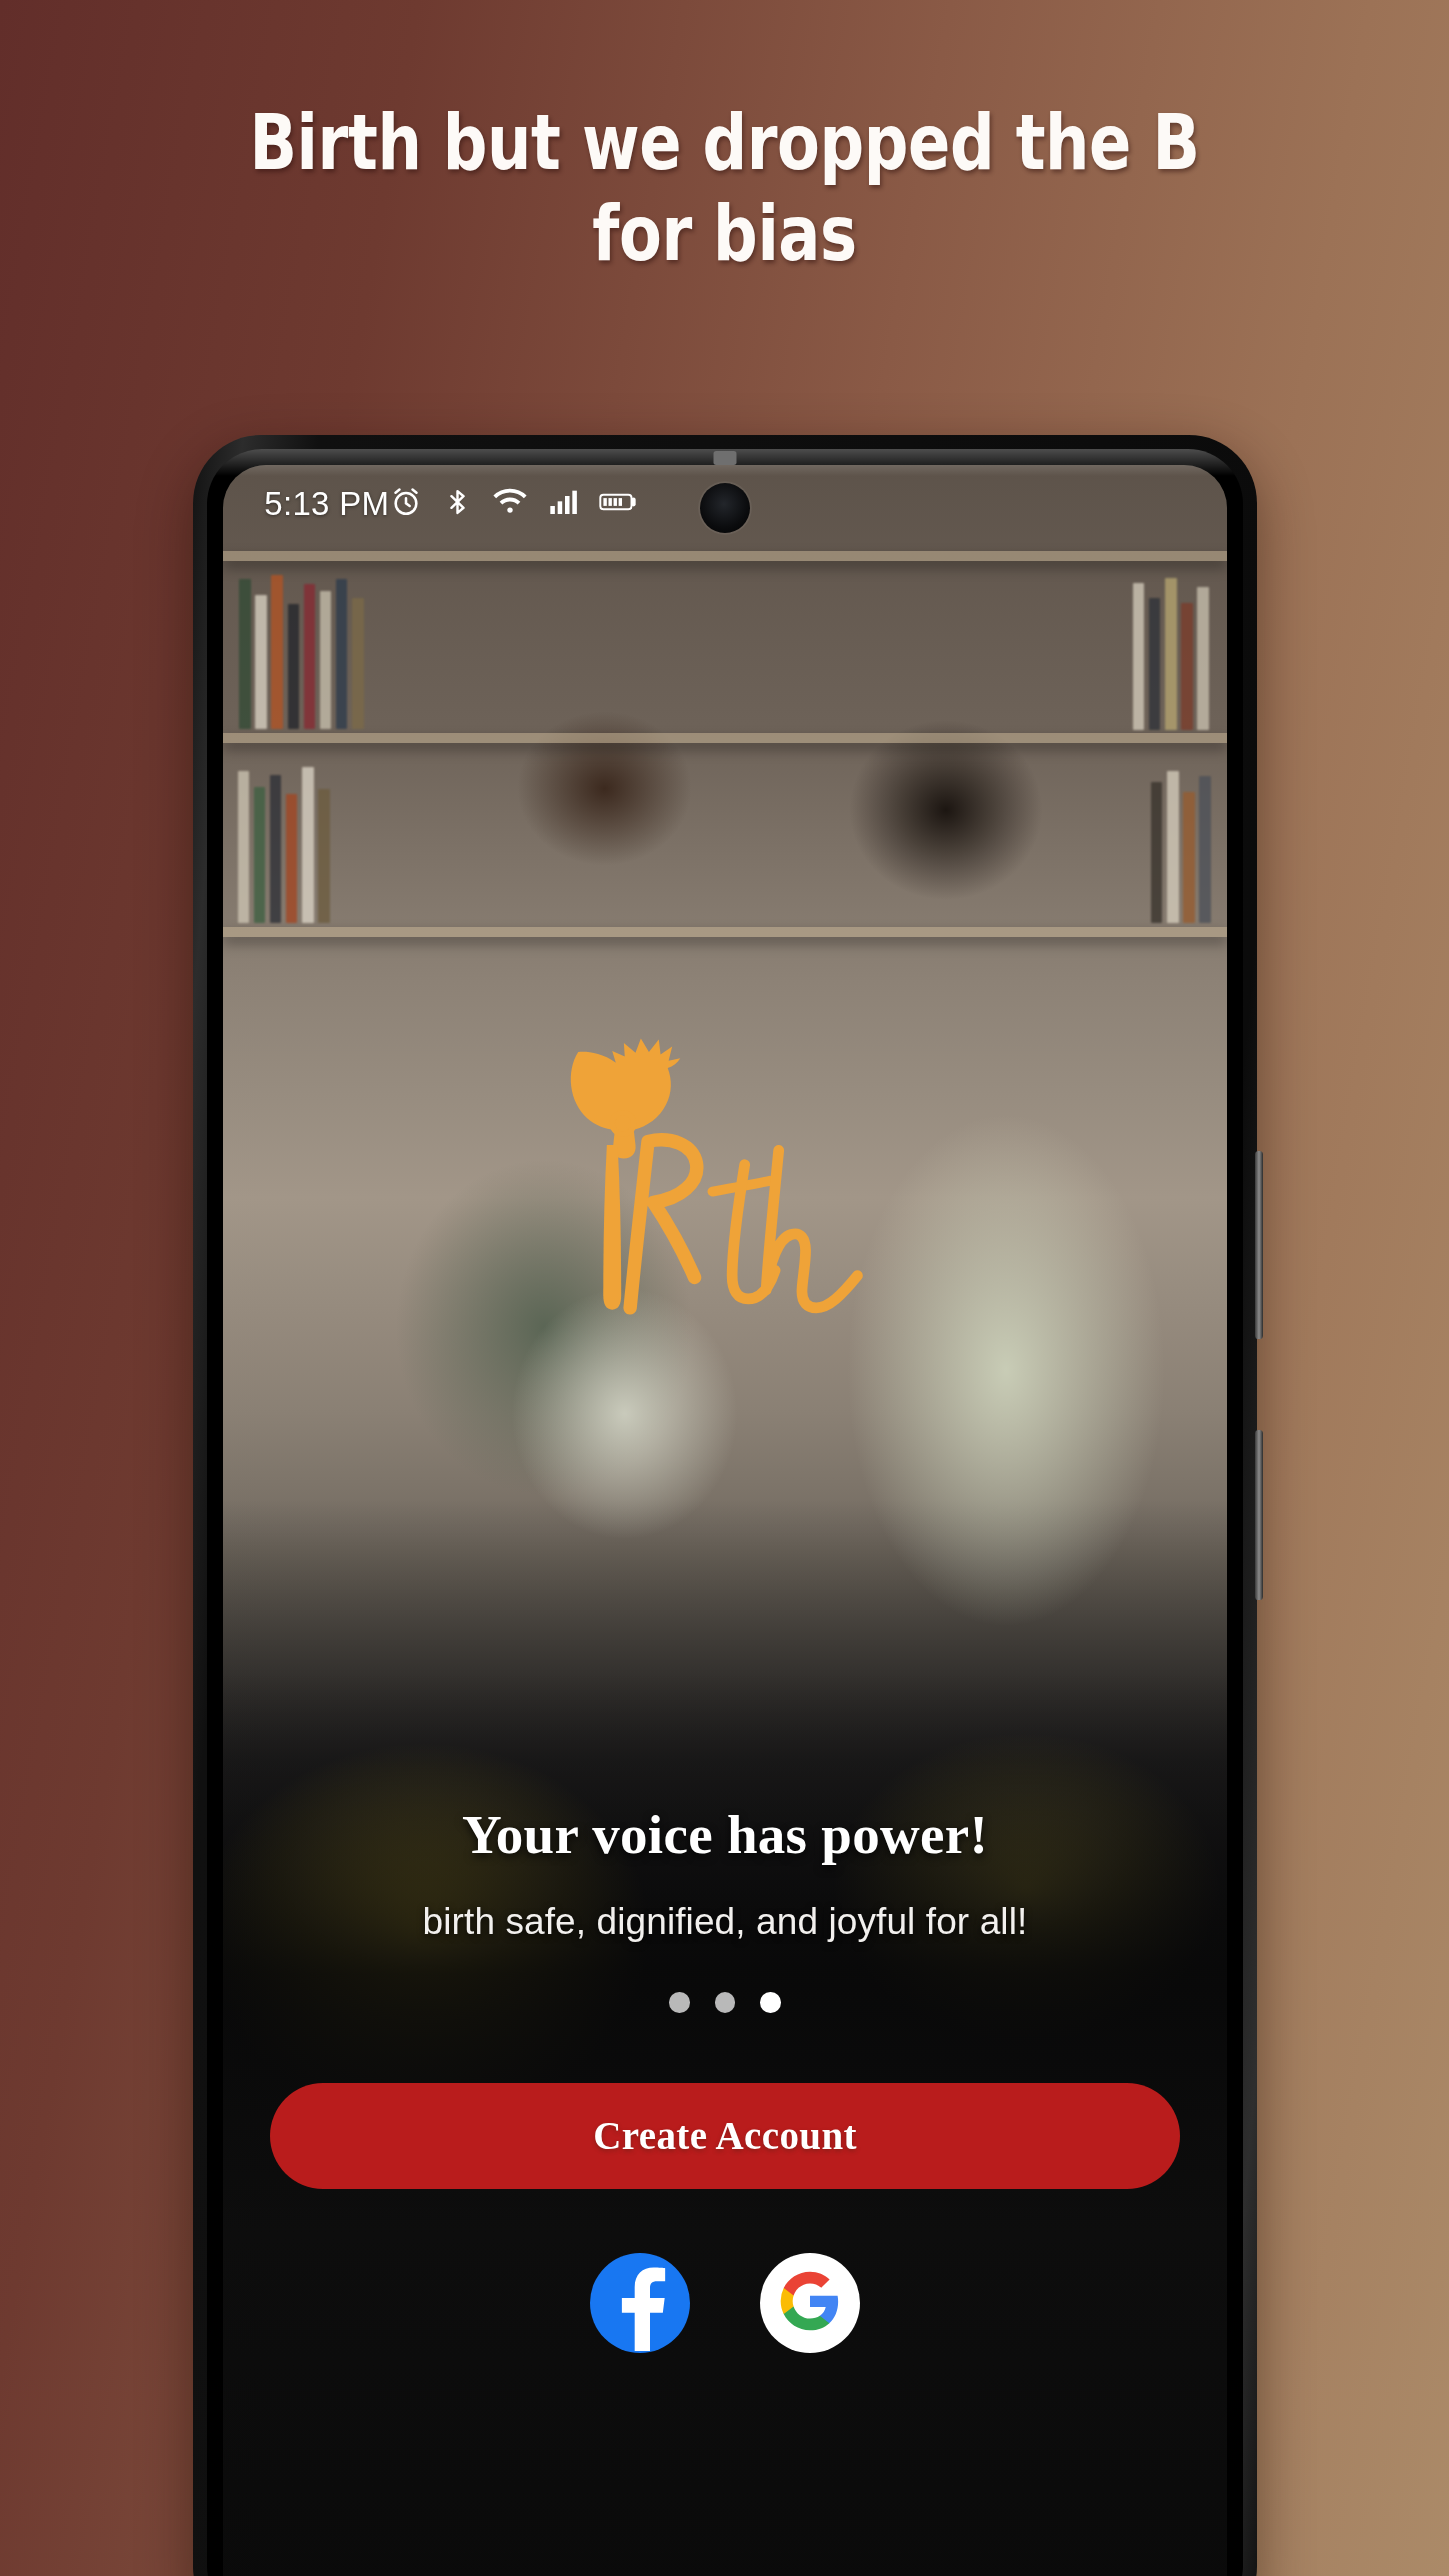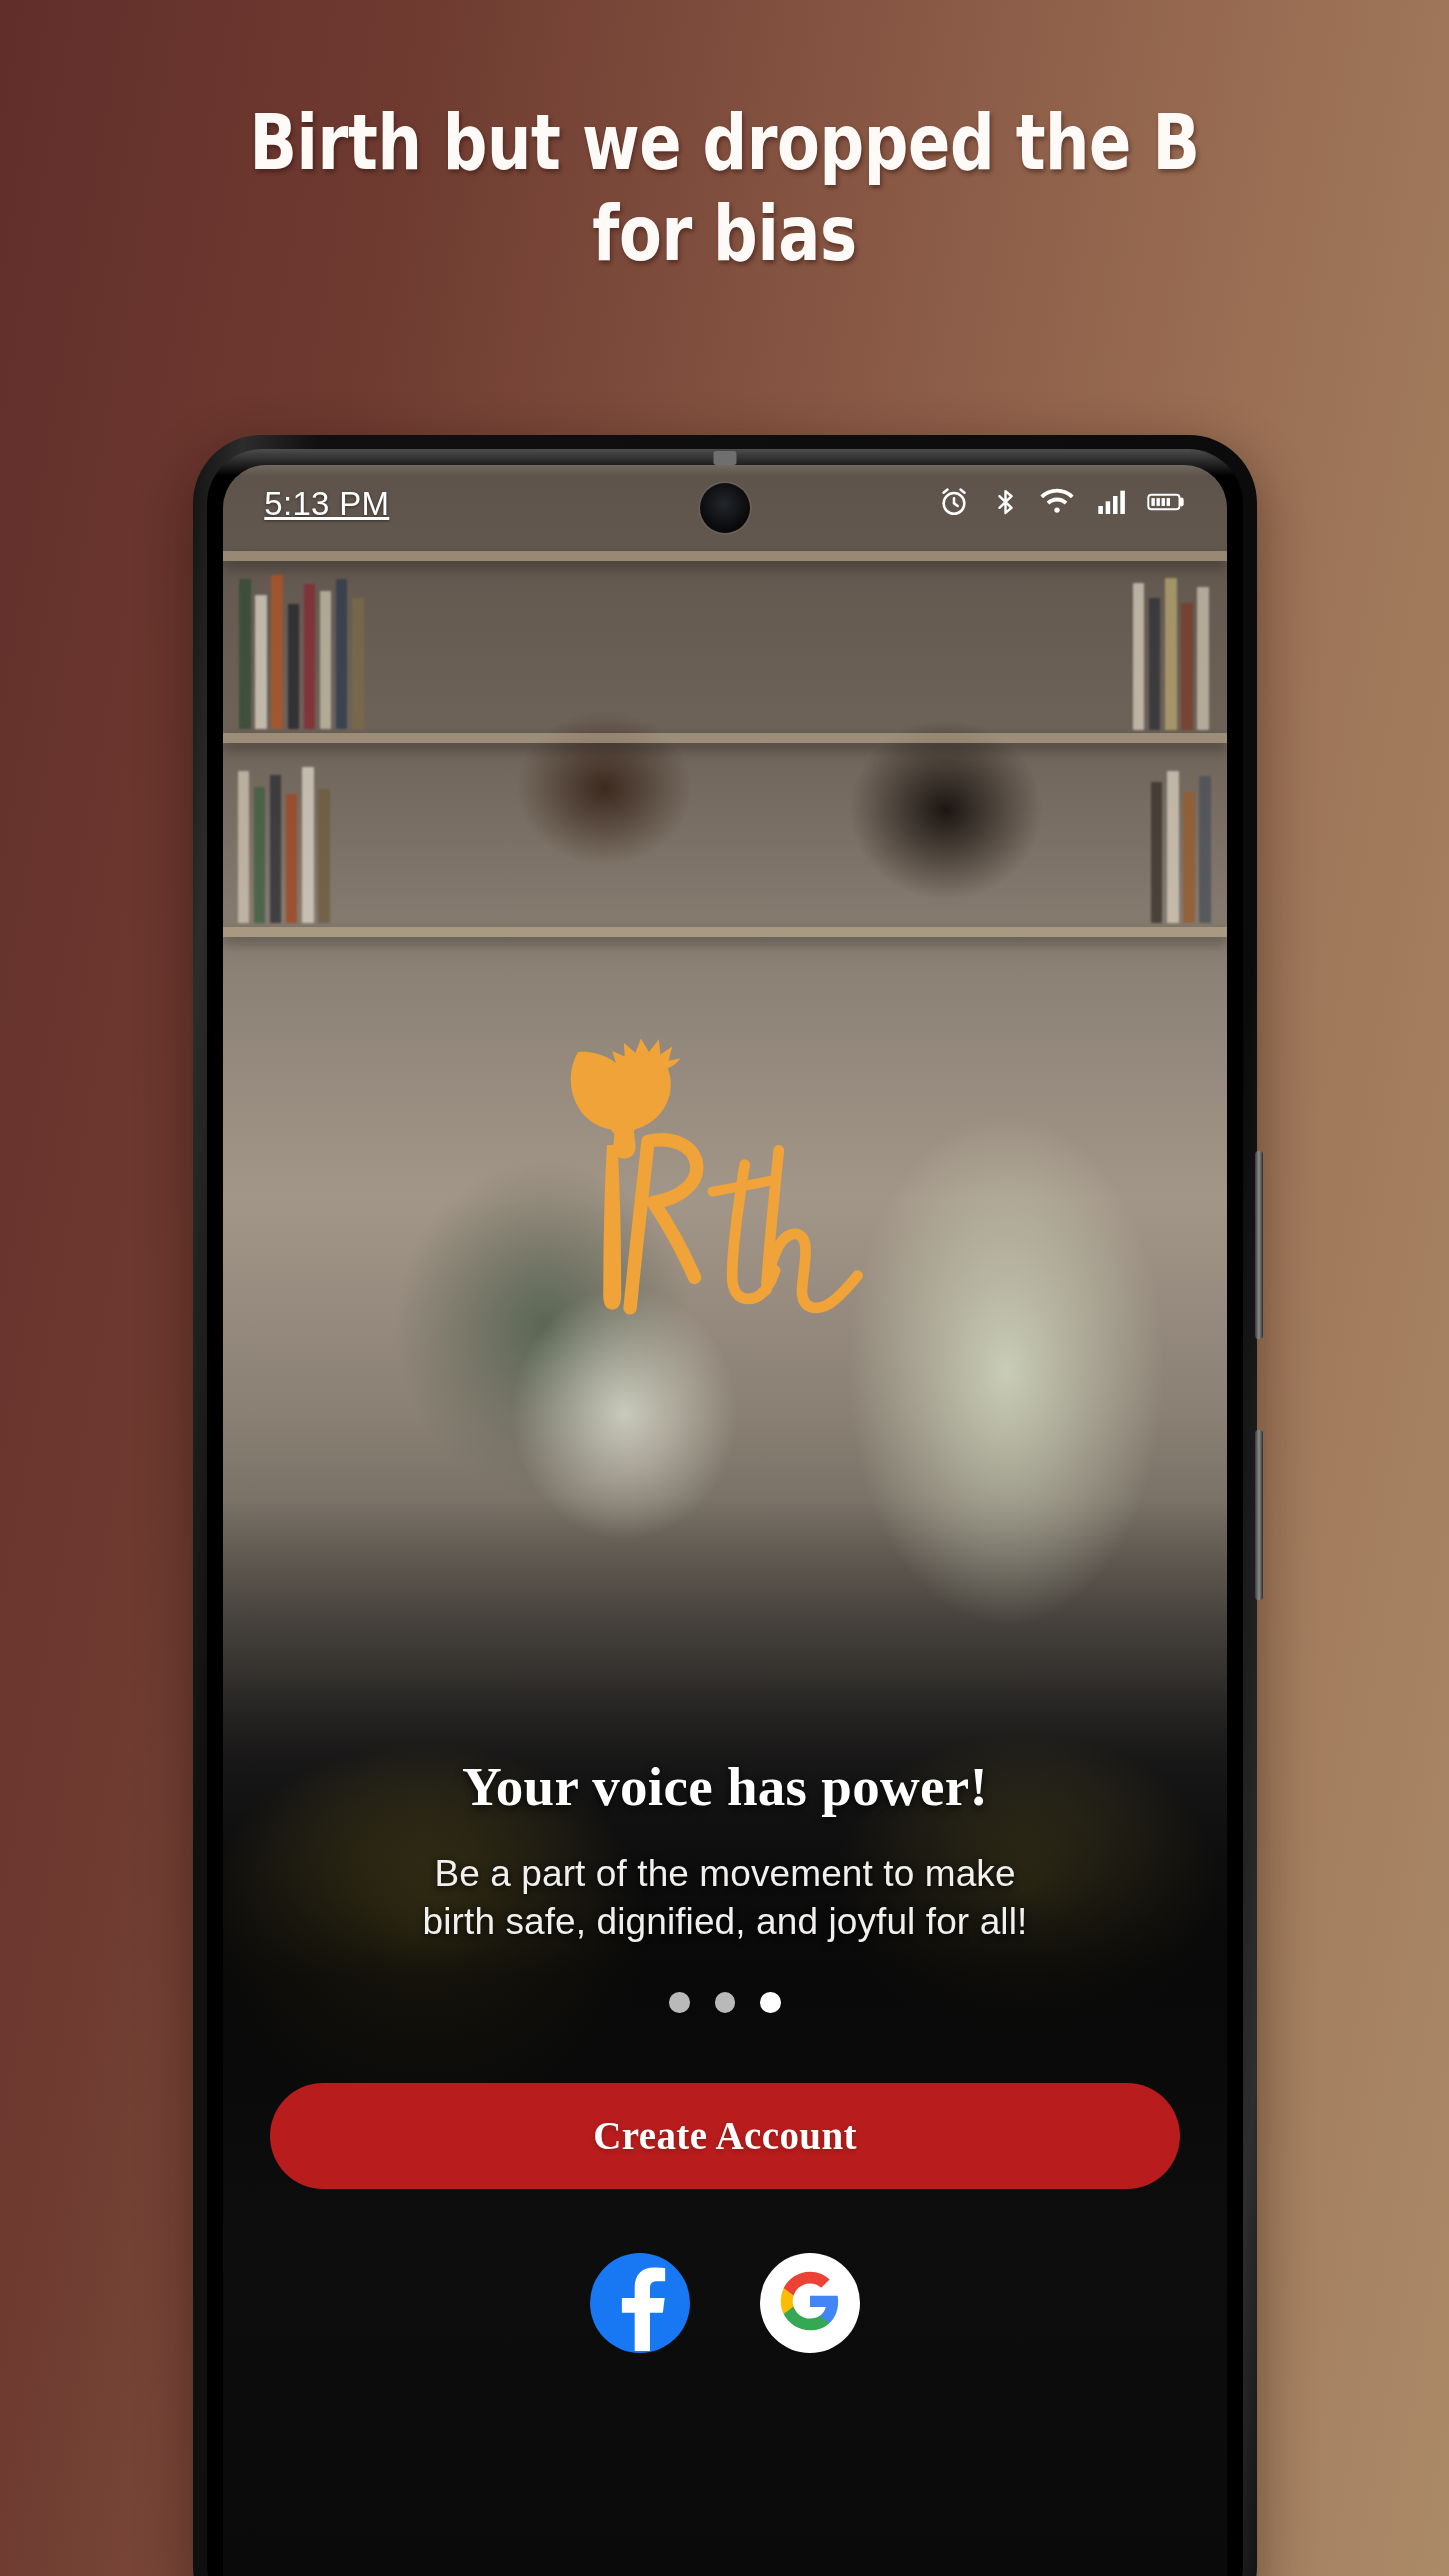--- a/index.html
+++ b/index.html
@@ -139,25 +139,23 @@
   }
   .books i { display: block; width: 11.6px; border-radius: 0.9px; }
 
   
   .statusbar {
     position: absolute;
     top: 0; left: 0; right: 0;
     height: 77px;
     display: flex;
     align-items: center;
-    justify-content: space-between;
     padding: 0 41px;
     color: #fff;
     z-index: 20;
-    text-decoration: underline;
   }
   .status-time {
     font-size: 33px;
     font-weight: 400;
     letter-spacing: 0.3px;
     text-shadow: 0 0.9px 3.6px rgba(0,0,0,0.5);
   }
   .status-icons { display: flex; align-items: center; gap: 19.7px; }
   .camera-hole {
     position: absolute;
@@ -389,21 +387,20 @@
             <path d="M270 206c-6 62-12 118-14 156 4-32 14-58 28-62 10-3 16 4 16 18 0 16-4 34-4 46 0 12 6 18 16 18 14 0 28-14 46-36" stroke-width="12"></path>
           </g>
         </svg>
       </div>
 
       <div class="content">
 
         <div class="tagline">Your voice has power!</div>
 
         <div class="subtitle">
-          <span>Be a part of the movement to make</span>
           <span>birth safe, dignified, and joyful for all!</span>
         </div>
 
         <div class="dots">
           <span class="dot"></span>
           <span class="dot"></span>
           <span class="dot active"></span>
         </div>
 
         <div class="btn btn-primary">Create Account</div>

